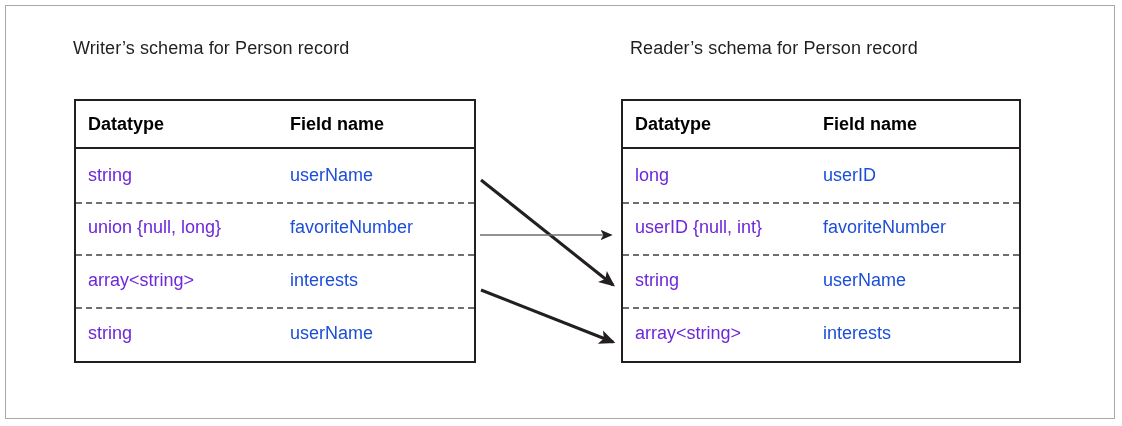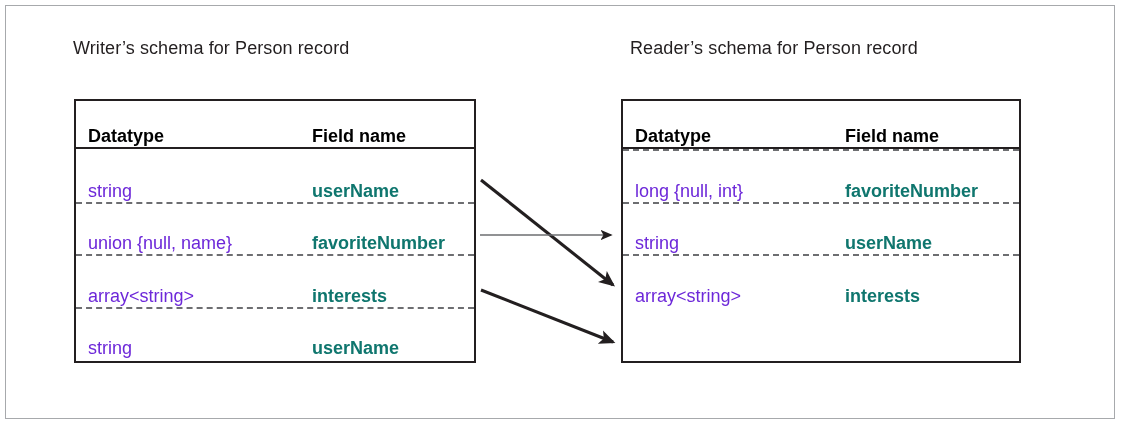--- a/index.html
+++ b/index.html
@@ -57,24 +57,23 @@
   }
   .table-inner {
     position: relative;
     width: 100%;
     height: 100%;
   }
   .row {
     position: relative;
     box-sizing: border-box;
     display: flex;
-    align-items: flex-end;
+    align-items: center;
     height: 52.6px;
     padding-left: 12px;
-    gap: 22px;
   }
   .row.header {
     height: 48px;
     border-bottom: 2.5px solid #231f20;
     font-weight: bold;
   }
   .row.dashed-top::before {
     content: "";
     position: absolute;
     left: 0;
@@ -85,23 +84,22 @@
   }
   .cell-type {
     font-size: 18px;
     color: #6d28d9;
     white-space: nowrap;
   }
   #table-writer .cell-type { width: 202px; }
   #table-reader .cell-type { width: 188px; }
   .cell-field {
     font-size: 18px;
-    color: #0f766e;
+    color: #1d4ed8;
     white-space: nowrap;
-    font-weight: bold;
   }
   .row.header .cell-type,
   .row.header .cell-field {
     font-weight: bold;
     color: #000000;
   }
 
   #arrow-layer {
     position: absolute;
     left: 0;
@@ -125,42 +123,46 @@
     <div class="table-inner">
       <div class="row header">
         <span class="cell-type">Datatype</span>
         <span class="cell-field">Field name</span>
       </div>
       <div class="row">
         <span class="cell-type">string</span>
         <span class="cell-field">userName</span>
       </div>
       <div class="row dashed-top">
-        <span class="cell-type">union {null, name}</span>
+        <span class="cell-type">union {null, long}</span>
         <span class="cell-field">favoriteNumber</span>
       </div>
       <div class="row dashed-top">
         <span class="cell-type">array&lt;string&gt;</span>
         <span class="cell-field">interests</span>
       </div>
       <div class="row dashed-top">
         <span class="cell-type">string</span>
         <span class="cell-field">userName</span>
       </div>
     </div>
   </div>
 
   <div class="schema-table" id="table-reader">
     <div class="table-inner">
       <div class="row header">
         <span class="cell-type">Datatype</span>
         <span class="cell-field">Field name</span>
       </div>
+      <div class="row">
+        <span class="cell-type">long</span>
+        <span class="cell-field">userID</span>
+      </div>
       <div class="row dashed-top">
-        <span class="cell-type">long {null, int}</span>
+        <span class="cell-type">userID {null, int}</span>
         <span class="cell-field">favoriteNumber</span>
       </div>
       <div class="row dashed-top">
         <span class="cell-type">string</span>
         <span class="cell-field">userName</span>
       </div>
       <div class="row dashed-top">
         <span class="cell-type">array&lt;string&gt;</span>
         <span class="cell-field">interests</span>
       </div>

